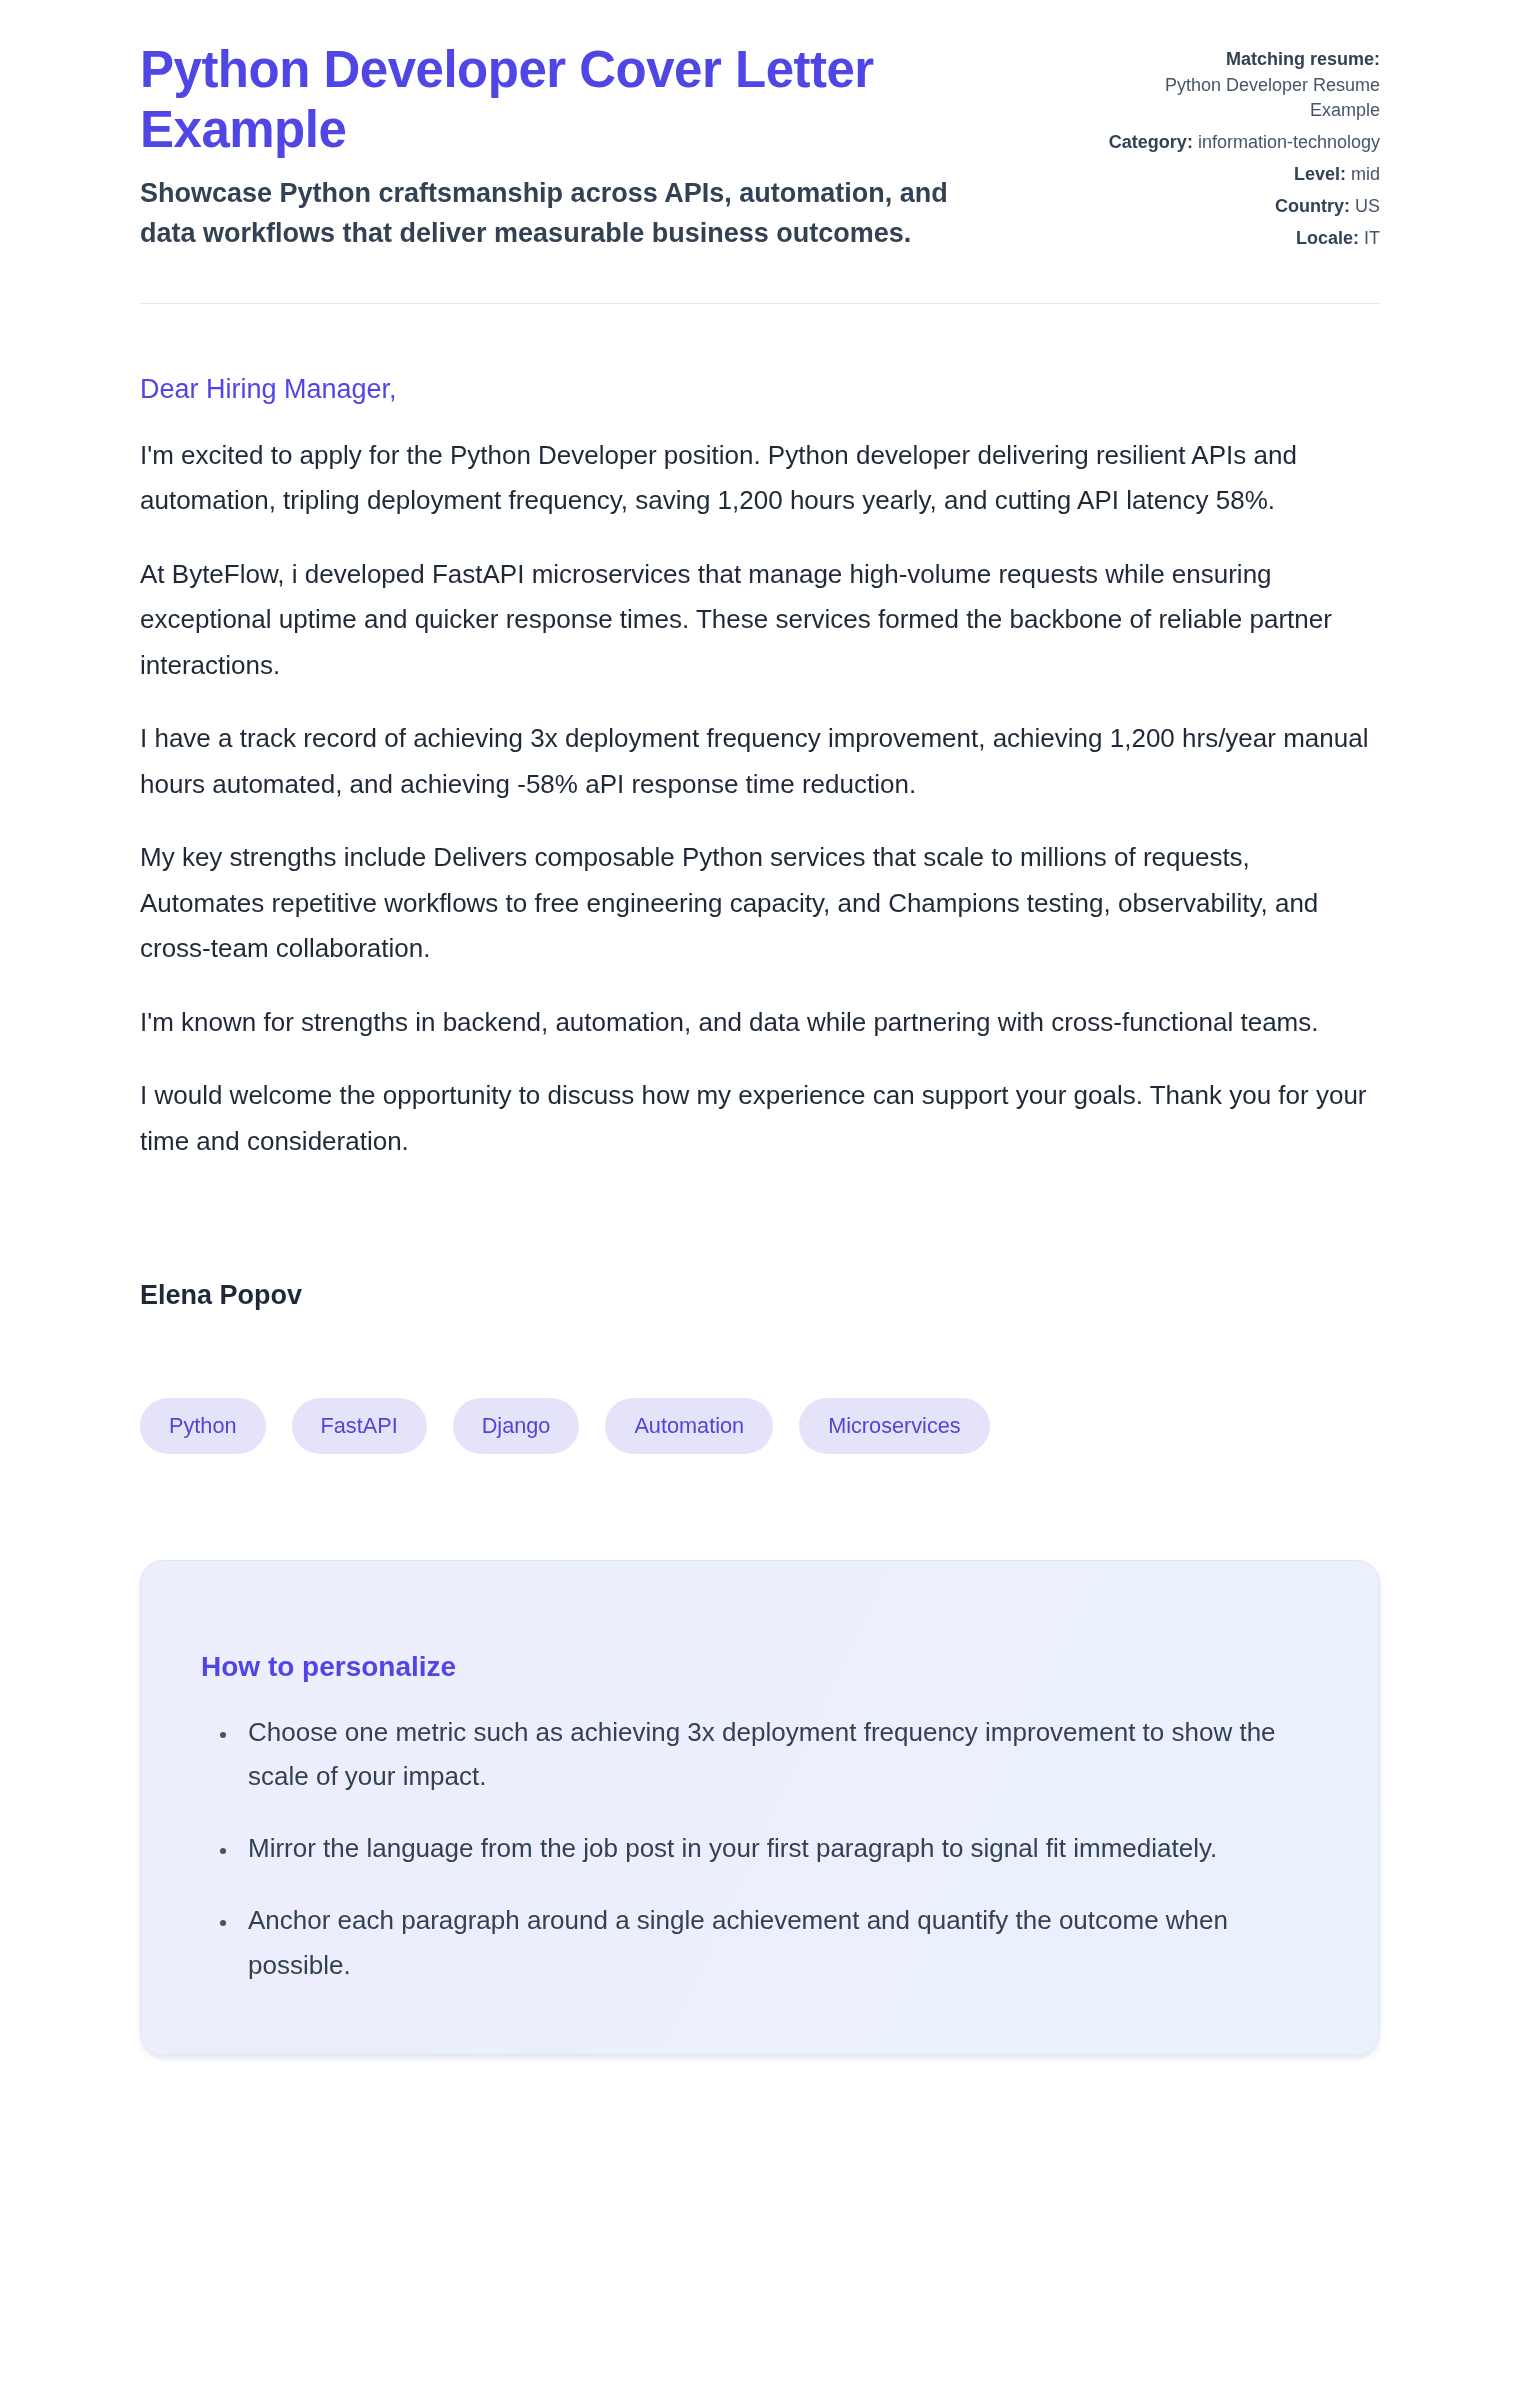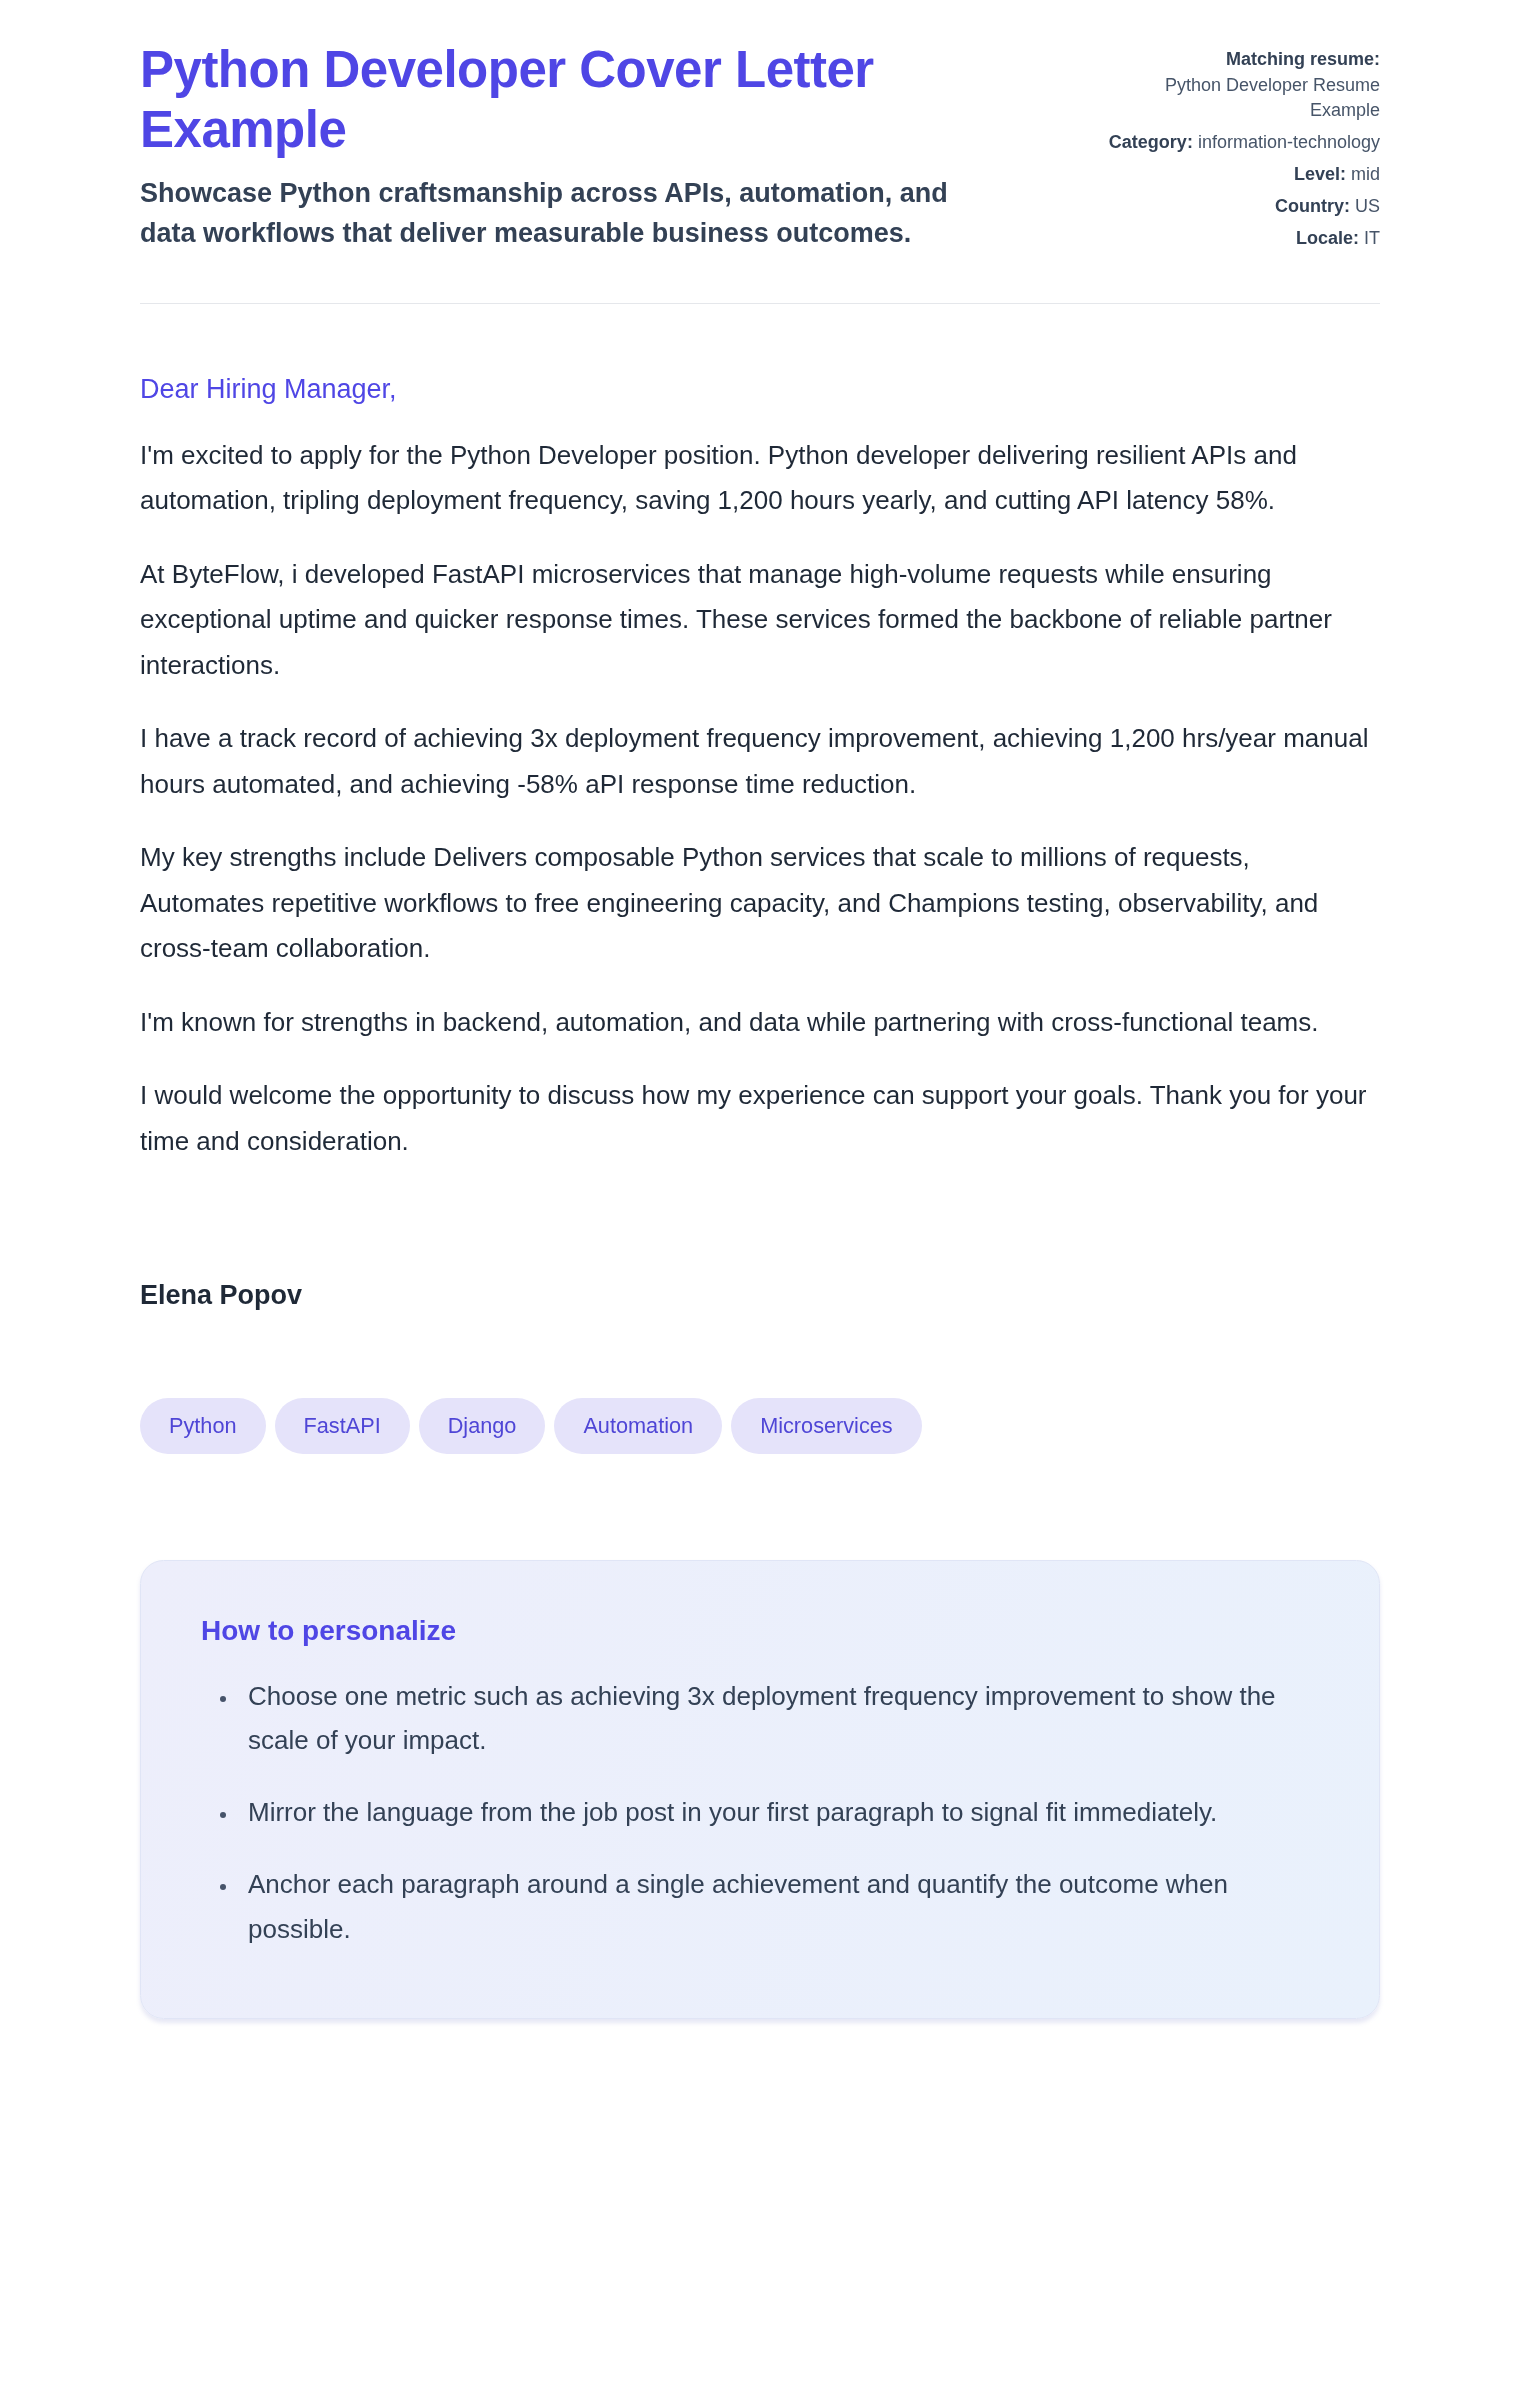--- a/index.html
+++ b/index.html
@@ -77,21 +77,21 @@
   .signature-role {
     margin-top: 18px;
     font-size: 26px;
     color: #475569;
   }
   
   .tags {
     margin-top: 87px;
     display: flex;
     flex-wrap: wrap;
-    gap: 9px;
+    gap: 26px;
   }
   .tag {
     display: inline-block;
     background: #e5e3fa;
     color: #4f46d6;
     font-size: 21.7px;
     line-height: 1;
     padding: 17px 29px;
     border-radius: 901px;
     cursor: pointer;
@@ -102,20 +102,21 @@
     background: linear-gradient(115deg, #edeefb 0%, #e9f1fc 100%);
     border: 0.9px solid #e0e5f6;
     border-radius: 23.5px;
     padding: 54px 60px 67px 60px;
     box-shadow: 0 3.6px 4.5px rgba(120, 130, 200, 0.18);
   }
   .panel-heading {
     font-size: 28px;
     font-weight: 700;
     color: #4f46e5;
+    margin-top: 36px;
   }
   .panel-list {
     margin-top: 20px;
     padding-left: 38px;
     list-style: disc;
   }
   .panel-list li {
     margin-top: 27px;
     max-width: 1110px;
     font-size: 26px;

